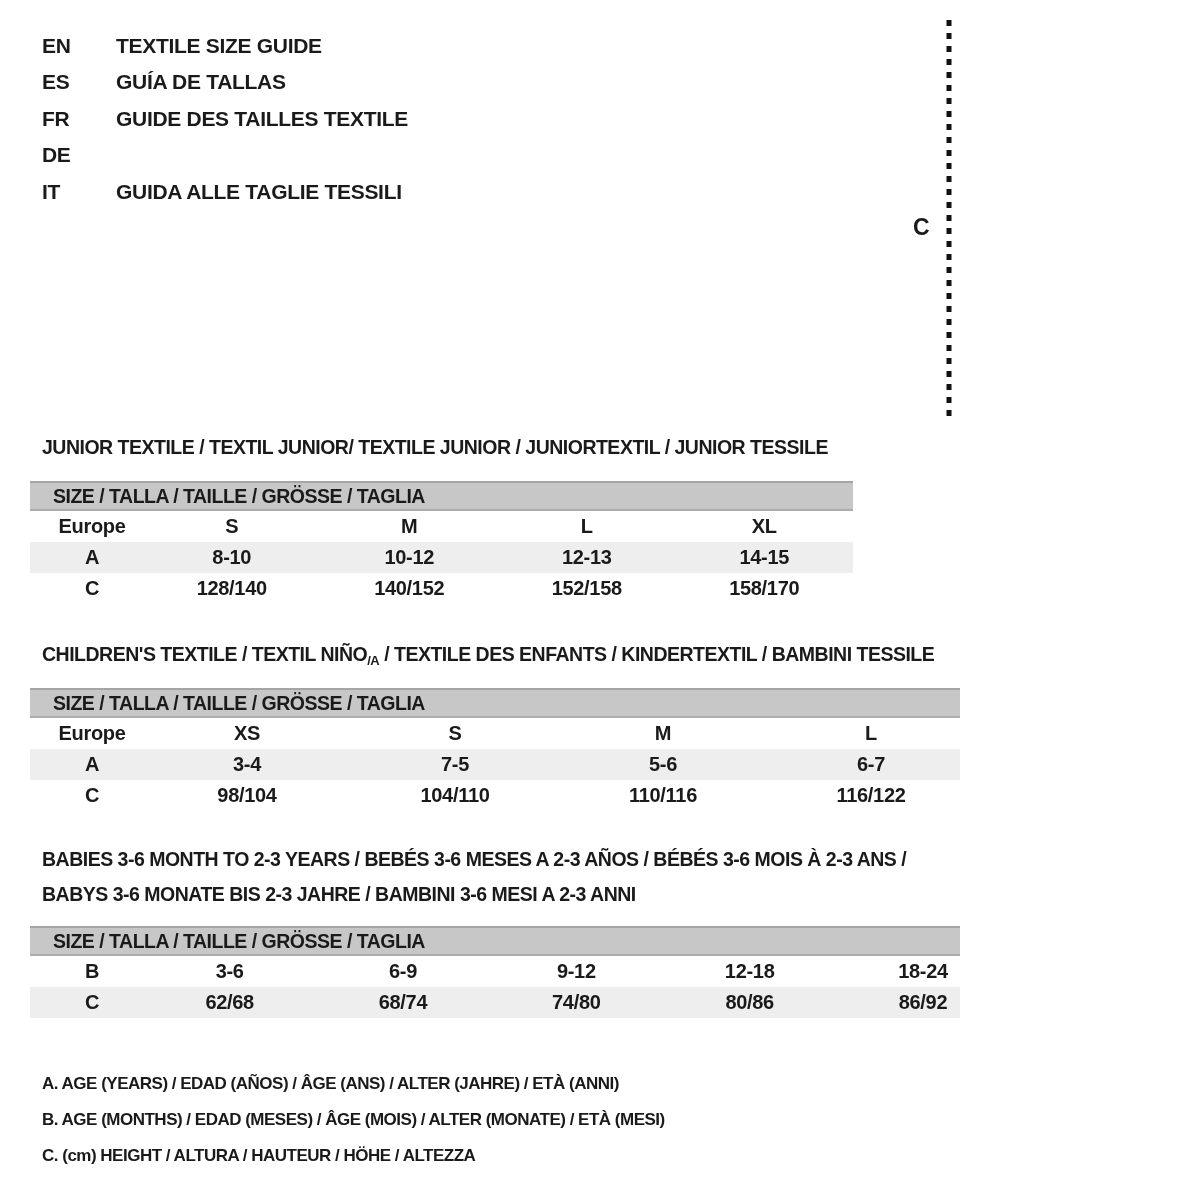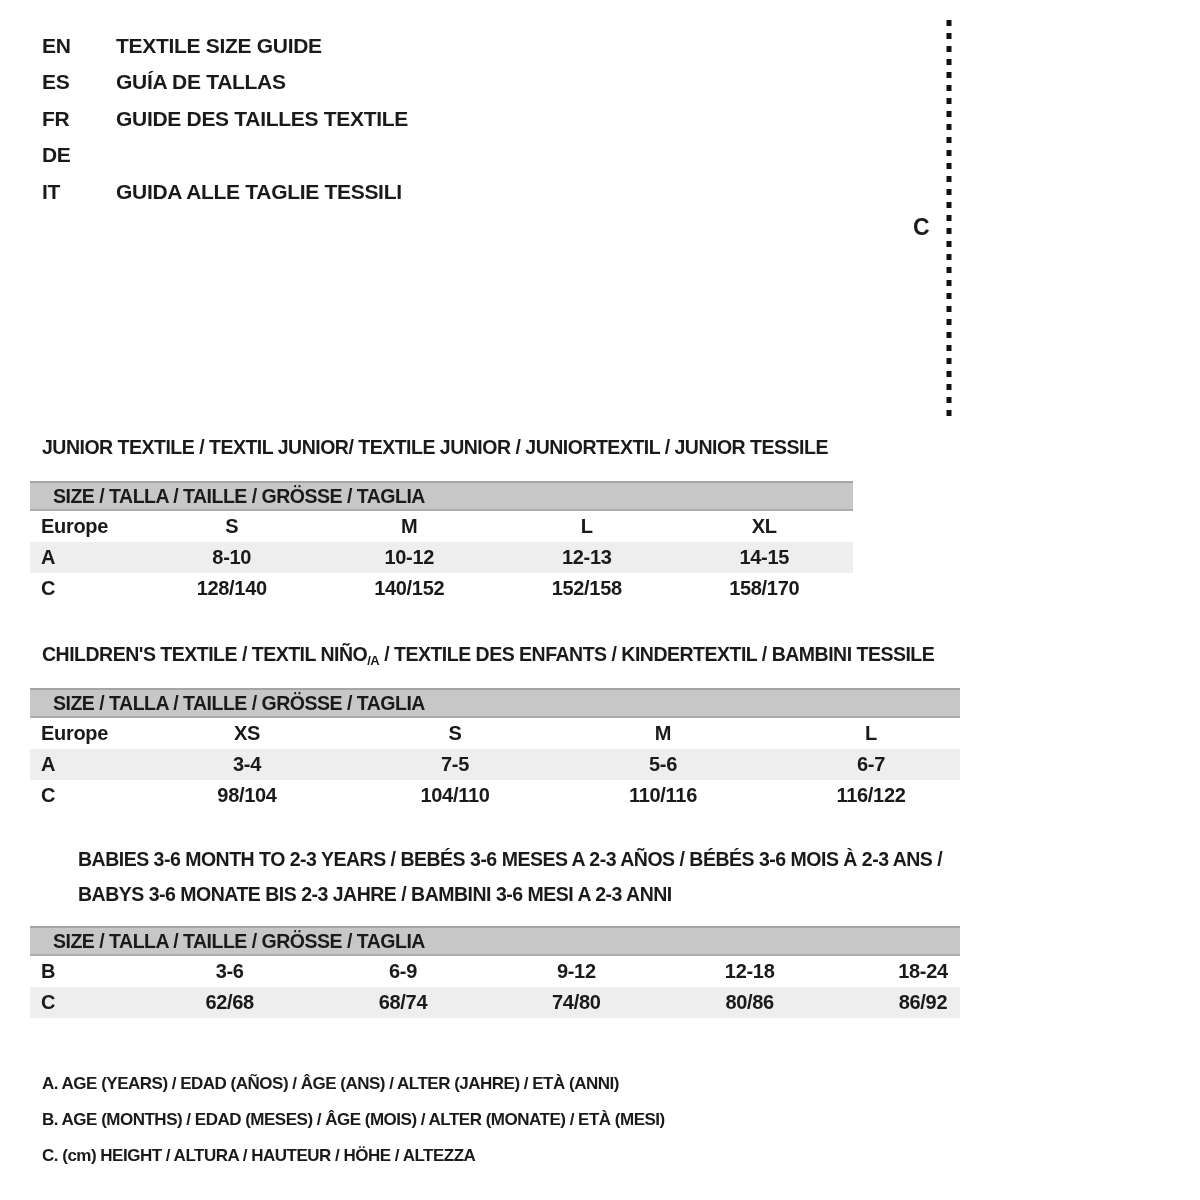--- a/index.html
+++ b/index.html
@@ -22,40 +22,40 @@
 
   
   .fig-c { position:absolute; left:913px; top:214px; font-size:23px; }
   .fig-line { position:absolute; left:946px; top:20px; width:6px; height:398px; }
   .fig-baby { position:absolute; left:963px; top:18px; width:175px; height:400px; }
 
   
   .section-title { position:absolute; font-size:19.5px; letter-spacing:-0.5px; white-space:nowrap; }
   #junior-title   { left:42px; top:436px; }
   #children-title { left:42px; top:643px; }
-  #babies-title   { left:42px; top:842px; line-height:35px;margin-left:36px; }
+  #babies-title   { left:42px; top:842px; line-height:35px; }
   .sub-a { font-size:13px; position:relative; top:4px; letter-spacing:-0.5px; }
 
   
   .size-table { position:absolute; }
   #junior-table   { left:30px; top:481px; width:823px;  }
   #children-table { left:30px; top:688px; width:1153px; }
   #babies-table   { left:30px; top:926px; width:1153px; }
 
   .size-bar {
     height:30px; background:#c7c7c7;
     border-top:2px solid #a5a5a5; border-bottom:2px solid #adadad;
     display:flex; align-items:center; padding-left:23px;
     font-size:19.5px; letter-spacing:-0.5px;
   }
   .trow { height:31px; display:grid; align-items:center; font-size:20px; }
   .cols-4 { grid-template-columns:113px repeat(4,1fr); }
   .cols-5 { grid-template-columns:113px repeat(5,1fr); }
   .cols-6 { grid-template-columns:113px repeat(6,1fr); }
-  .lbl  { padding-left:11px; text-align:left; }
+  .lbl  { padding-left:11px; text-align:center; }
   .cell { text-align:center; }
   .striped { background:#eeeeee; }
 
   
   .sliver { position:absolute; left:1195px; width:5px; }
   #sliver-ch-bar { top:690px; height:26px; background:#c7c7c7; }
   #sliver-ch-stripe { top:749px; height:31px; background:#eeeeee; }
   #sliver-ba-bar { top:928px; height:26px; background:#c7c7c7; }
   #sliver-ba-stripe { top:987px; height:31px; background:#eeeeee; }
 

